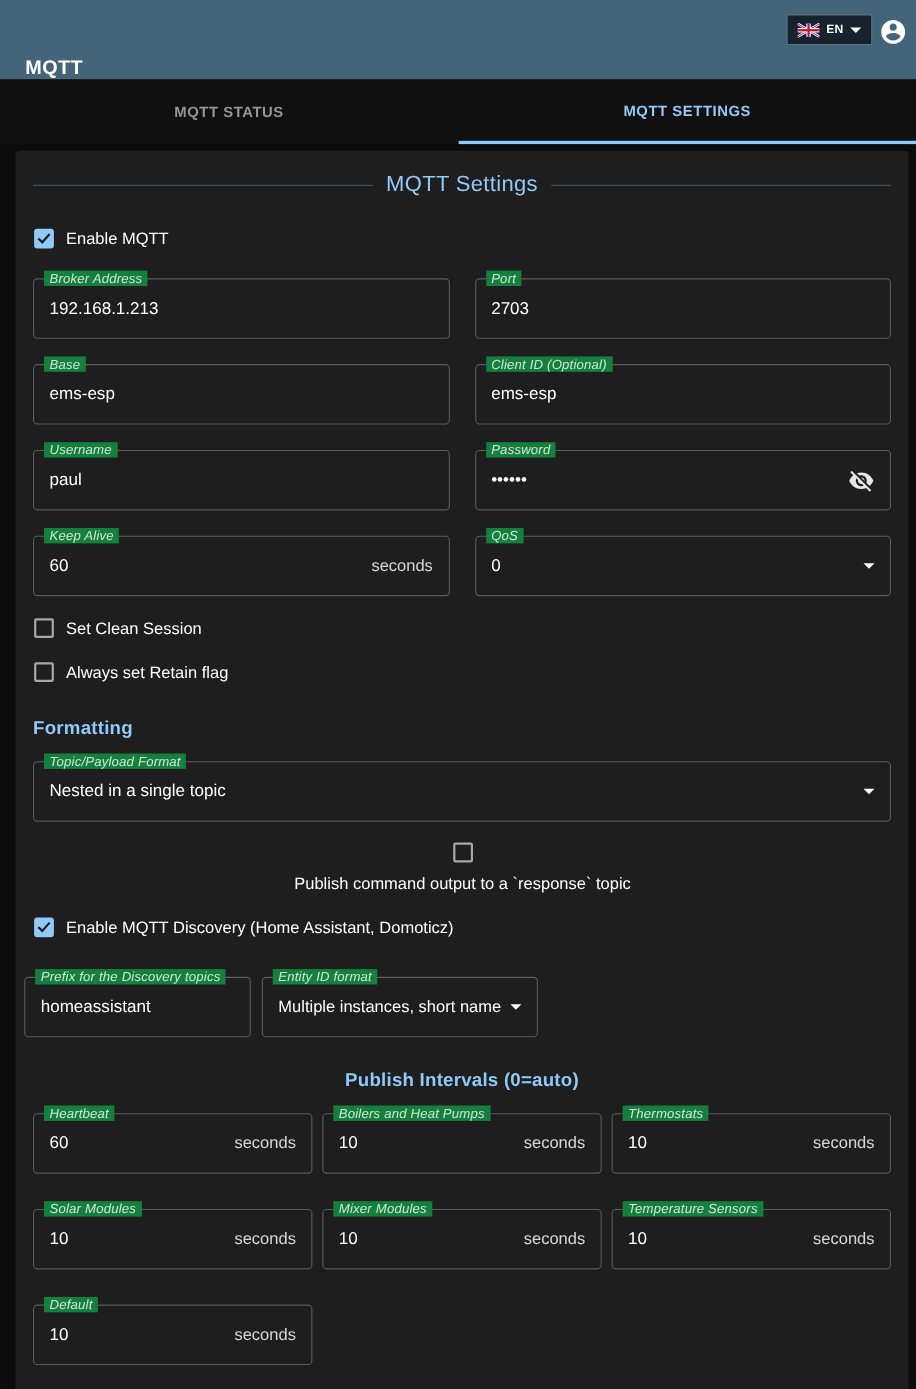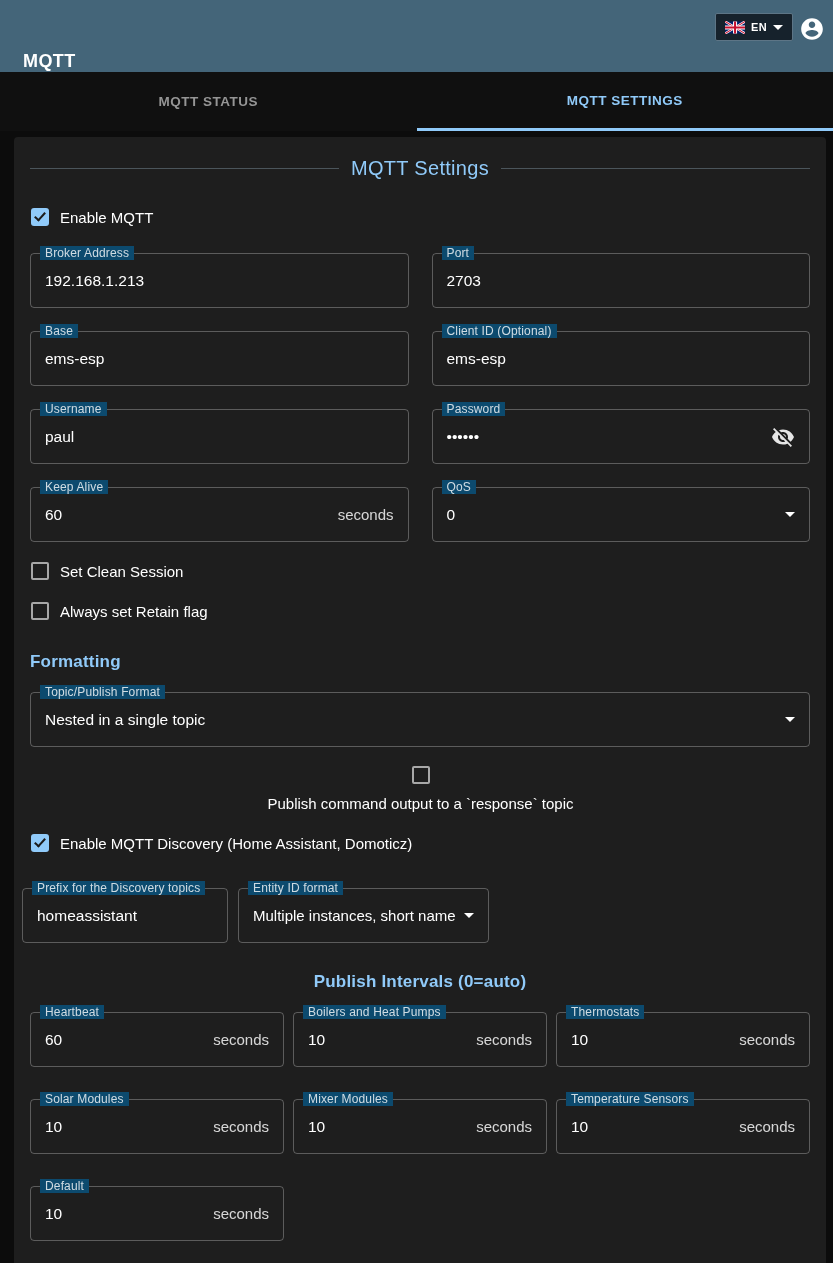--- a/index.html
+++ b/index.html
@@ -70,23 +70,24 @@
 
   
   .field {
     position: relative; height: 55px;
     border: 1px solid rgba(255,255,255,0.28); border-radius: 4px;
     display: flex; align-items: center; padding: 0 14px;
     background: transparent;
   }
   .field-label {
     position: absolute; top: -8px; left: 9px;
-    background: #0c4a6e; padding: 0 5px;
+    background: #15803d; padding: 0 5px;
     font-size: 12px; color: rgba(255,255,255,0.8); letter-spacing: .15px;
     white-space: nowrap;
+    font-style: italic;
   }
   .field-value { font-size: 15.5px; color: #fff; white-space: nowrap; }
   .adorn { margin-left: auto; font-size: 15px; color: rgba(255,255,255,0.82); }
   .field .caret-down { margin-left: auto; border-top-color: #fff; }
 
   .grid-2 {
     display: grid; grid-template-columns: 1fr 1fr;
     column-gap: 23px; row-gap: 23px;
   }
   .grid-3 {
@@ -215,21 +216,21 @@
   </div>
 
   <div class="cb-row mt-retain">
     <span class="cb unchecked"></span>
     <span class="cb-label">Always set Retain flag</span>
   </div>
 
   <h2 class="section-heading mt-format-h">Formatting</h2>
 
   <div class="field mt-topic">
-    <span class="field-label">Topic/Publish Format</span>
+    <span class="field-label">Topic/Payload Format</span>
     <span class="field-value">Nested in a single topic</span>
     <span class="caret-down"></span>
   </div>
 
   <div class="cb-row mt-response">
     <span class="cb unchecked"></span>
     <span class="cb-label">Publish command output to a `response` topic</span>
   </div>
 
   <div class="cb-row mt-discovery">

